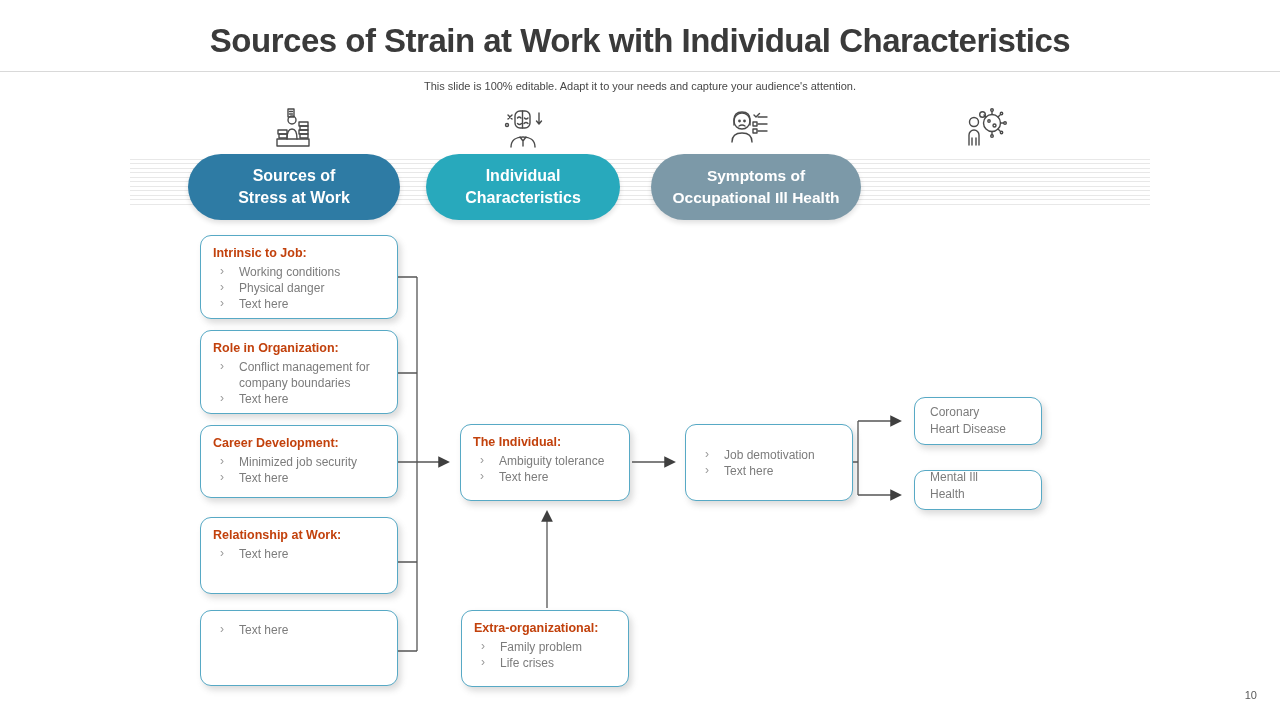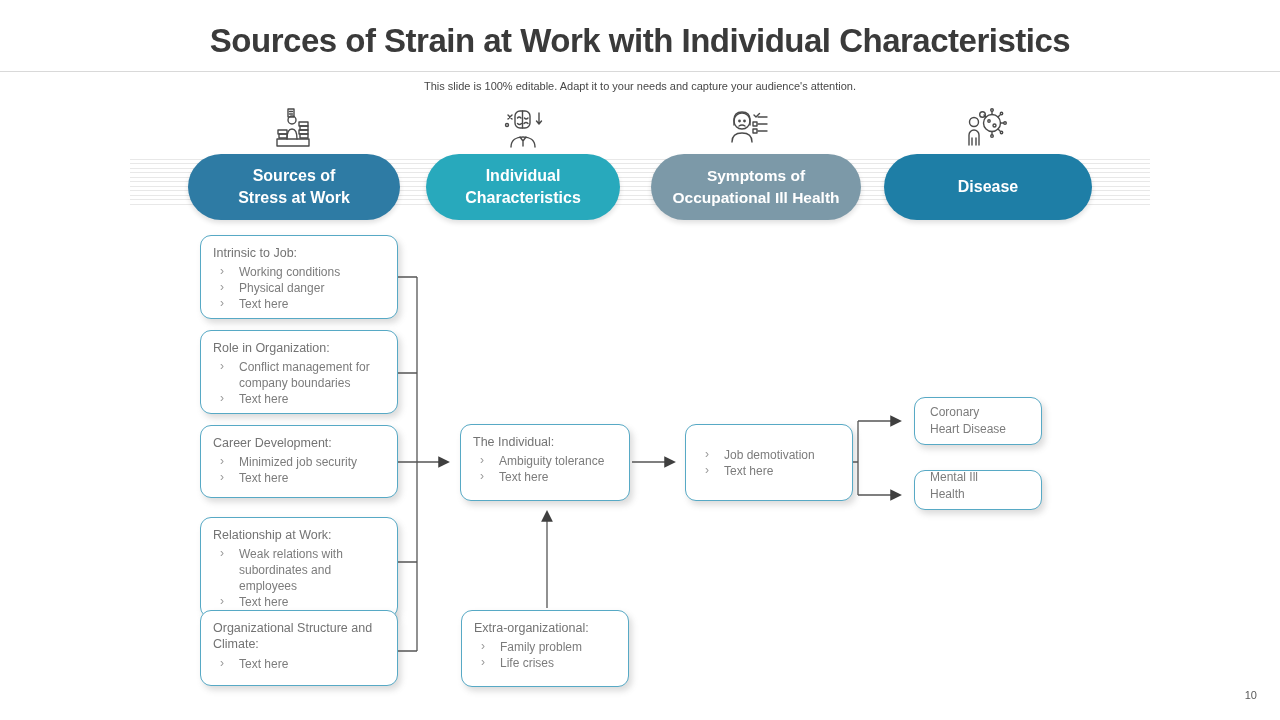--- a/index.html
+++ b/index.html
@@ -33,21 +33,21 @@
   .pill-4{left:884px;width:208px;}
 
   
   .connectors{position:absolute;left:0;top:0;width:1280px;height:720px;z-index:1;pointer-events:none;}
 
   
   .nbox{position:absolute;background:#ffffff;border:1px solid #57a9c5;border-radius:11px;
         box-sizing:border-box;padding:9px 10px 6px 12px;z-index:2;
         box-shadow:3px 4px 6px rgba(90,90,90,0.22);}
   .left-box{left:200px;width:198px;}
-  .nbox-title{font-size:12.5px;font-weight:normal;color:#737373;line-height:1.3;margin-bottom:3px;}
+  .nbox-title{font-size:12.5px;font-weight:bold;color:#c2410c;line-height:1.3;margin-bottom:3px;}
   ul.bullets{list-style:none;margin:2px 0 0 0;padding:0;}
   .bullets li{position:relative;padding-left:26px;font-size:12px;color:#7c7c7c;line-height:1.34;}
   .bullets li::before{content:"\203A";position:absolute;left:7px;top:-1px;color:#9a9a9a;}
   .small-box{display:flex;align-items:flex-end;padding:12px 8px 6px 15px;
              font-size:12px;color:#7c7c7c;line-height:1.4;white-space:pre-line;}
 
   .page-number{position:absolute;top:689px;right:23px;font-size:11px;color:#595959;}
 </style>
 </head>
 <body>
@@ -118,21 +118,20 @@
         <circle cx="32.5" cy="19.5" r="1.5"></circle>
     </svg>
   </span>
 
   <div class="pill pill-2" style="background: rgb(40, 169, 188);">Individual
 Characteristics</div>
   <div class="pill pill-1" style="background: rgb(46, 123, 164);">Sources of
 Stress at Work</div>
   <div class="pill pill-3" style="background: rgb(124, 153, 168);">Symptoms of
 Occupational Ill Health</div>
-  <div class="pill pill-4" style="background: rgb(30, 126, 166);">Disease</div>
 
   <svg class="connectors" viewBox="0 0 1280 720">
     <defs>
       <marker id="arw" markerWidth="9" markerHeight="9" refX="7.5" refY="4.5" orient="auto">
         <path d="M0,0 L9,4.5 L0,9 z" fill="#3f3f3f" stroke="none"></path>
       </marker>
     </defs>
     <g stroke="#555555" stroke-width="1.3" fill="none">
       <path d="M398,277 H417 M398,373 H417 M398,562 H417 M398,651 H417"></path>
       <path d="M417,277 V651"></path>
@@ -163,26 +162,24 @@
   <div class="nbox left-box" style="top:425px;min-height:73px">
     <div class="nbox-title">Career Development:</div>
     <ul class="bullets">
       <li>Minimized job security</li>
       <li>Text here</li>
     </ul>
   </div>
   <div class="nbox left-box" style="top:517px;min-height:77px">
     <div class="nbox-title">Relationship at Work:</div>
     <ul class="bullets">
-      <li>Weak relations with subordinates and employees</li>
       <li>Text here</li>
     </ul>
   </div>
   <div class="nbox left-box" style="top:610px;min-height:76px">
-    <div class="nbox-title">Organizational Structure and Climate:</div>
     <ul class="bullets">
       <li>Text here</li>
     </ul>
   </div>
 
   <div class="nbox" style="left:460px;top:424px;width:170px;min-height:77px">
     <div class="nbox-title">The Individual:</div>
     <ul class="bullets">
       <li>Ambiguity tolerance</li>
       <li>Text here</li>

